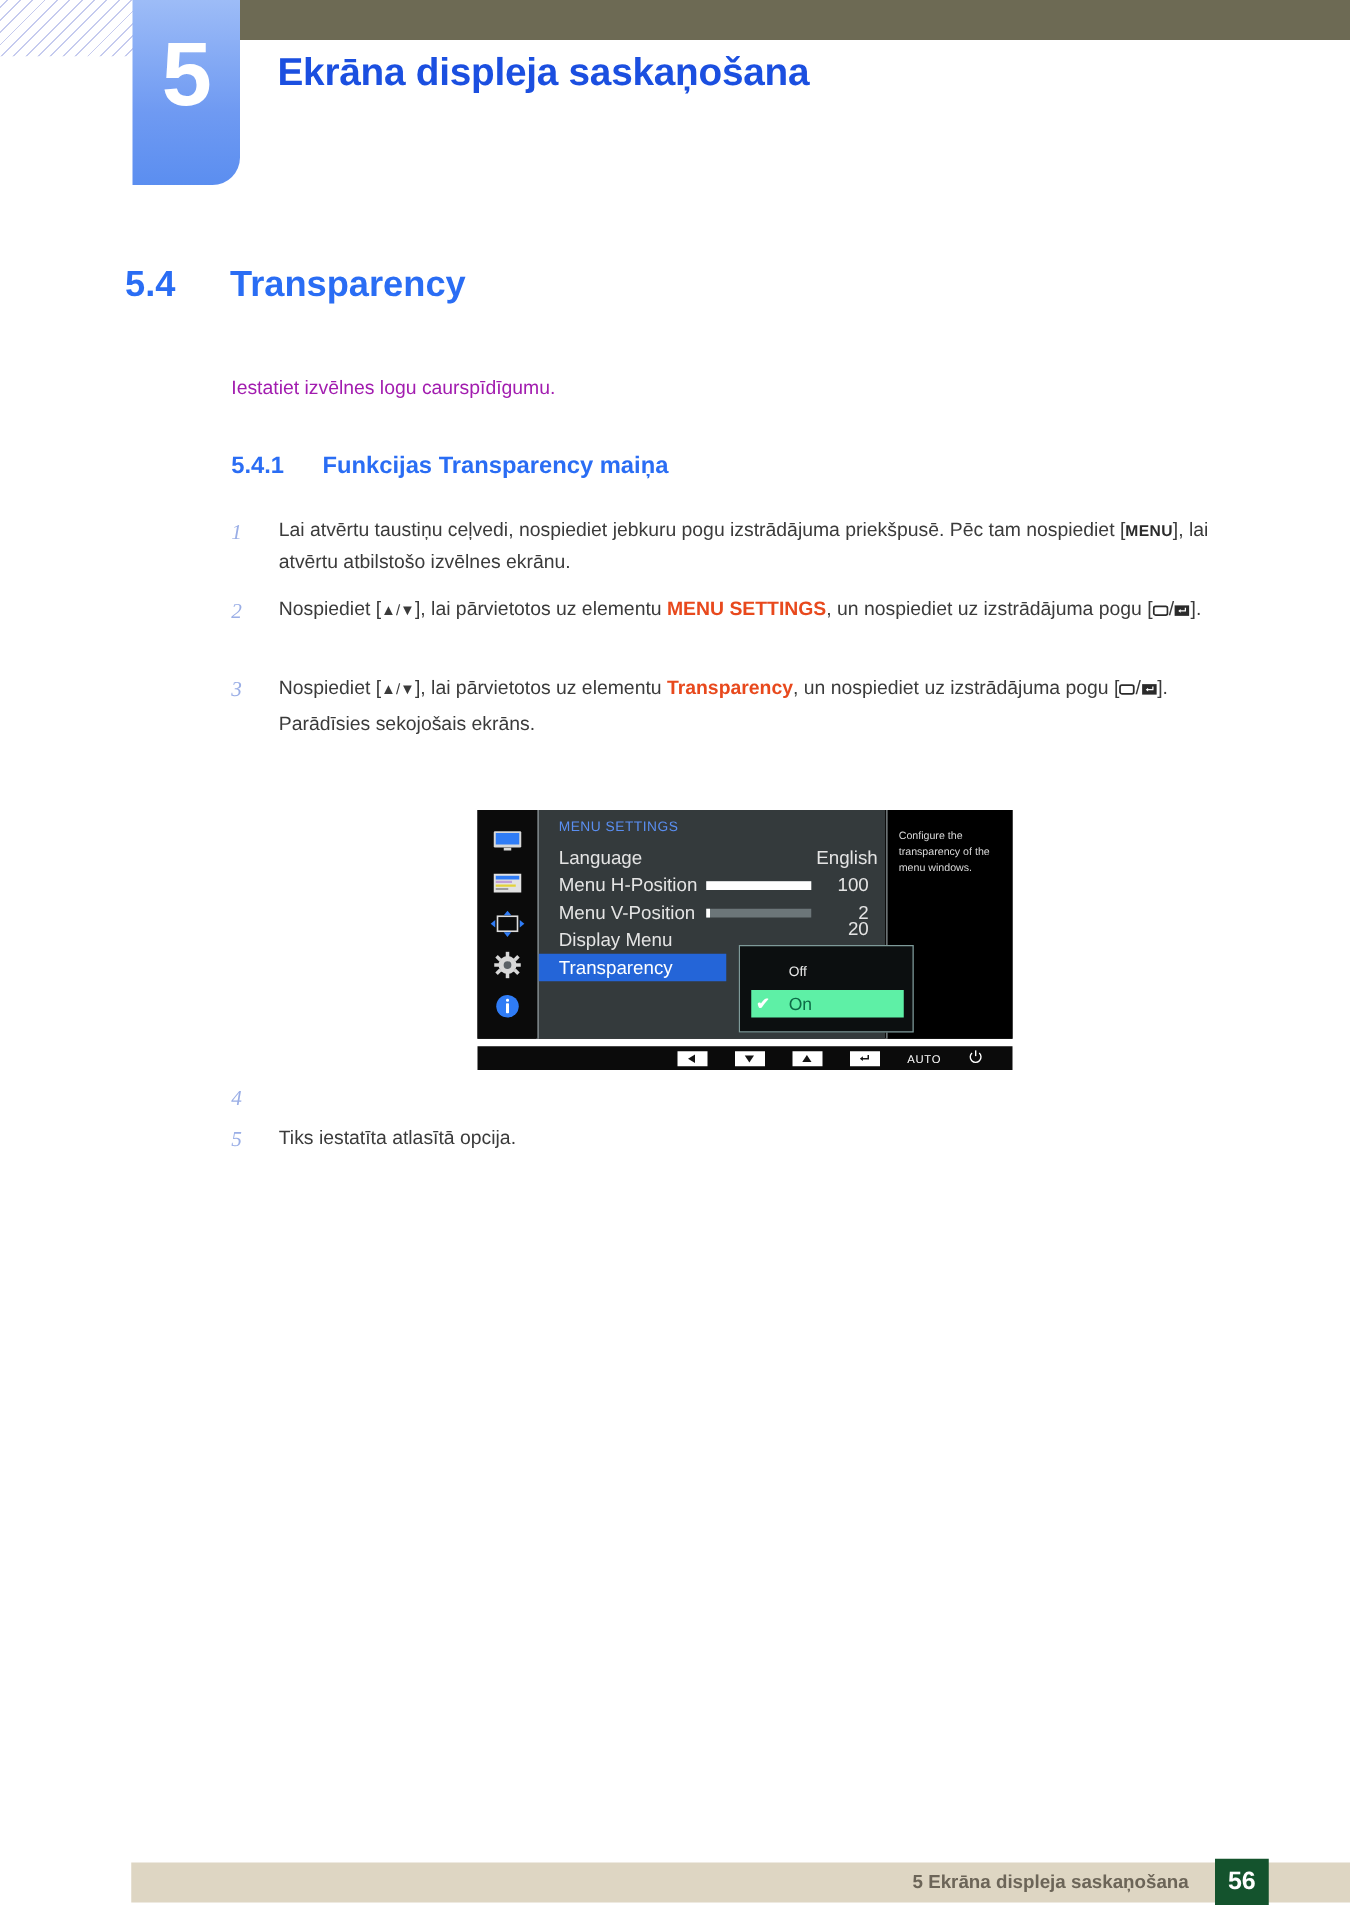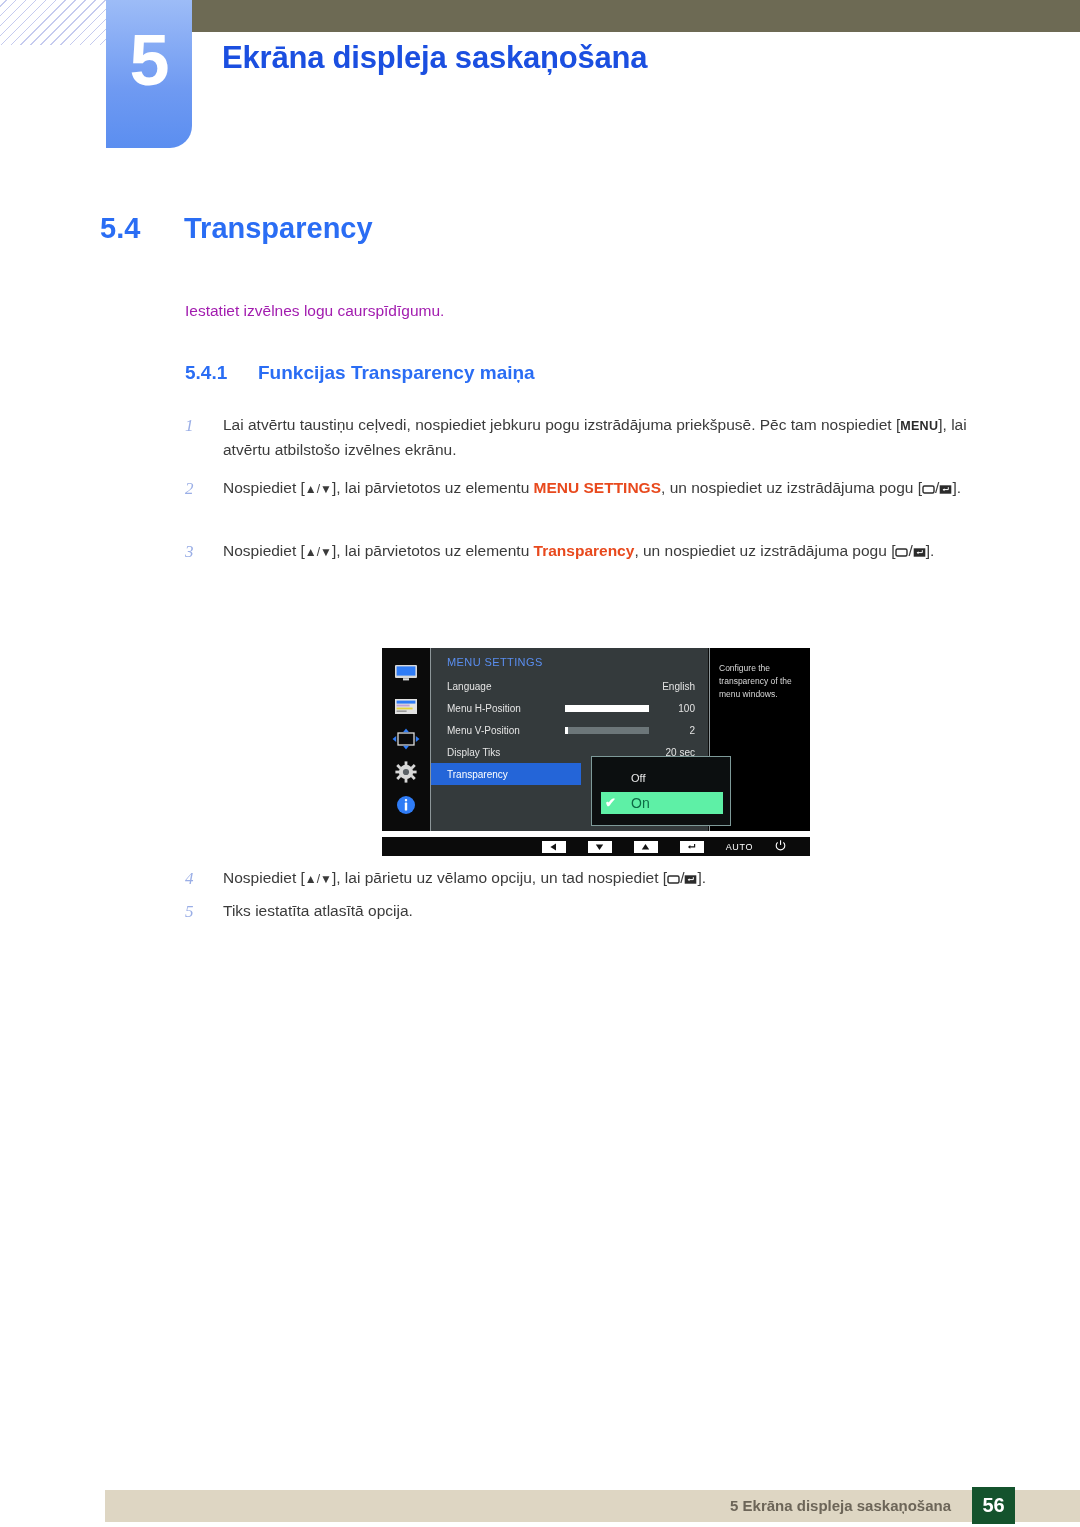--- a/index.html
+++ b/index.html
@@ -124,21 +124,21 @@
   }
 
   #osd-title{
     position:absolute;left:16px;top:8px;
     color:#5a8ef0;font-size:11px;letter-spacing:.4px;
   }
 
   .osd-row{
     position:absolute;left:0;width:278px;height:22px;
     display:flex;align-items:center;
-    color:#e4e4e4;font-size:10px;
+    color:#e4e4e4;font-size:15px;
   }
   .osd-row .lbl{padding-left:16px;width:118px;flex:0 0 118px;}
   .osd-row .bar{width:88px;flex:0 0 88px;display:flex;align-items:center;}
   .osd-row .val{flex:1;text-align:right;padding-right:14px;}
   #row-lang{top:27px;}
   #row-h{top:49px;}
   #row-v{top:71px;}
   #row-dt{top:93px;}
   #row-tr{top:115px;}
   #row-tr .lbl{color:#ffffff;}
@@ -239,20 +239,21 @@
 
 <div class="step" id="step3">
   <span class="idx">3</span>
   <span class="txt"><span>Nospiediet [</span><span class="arrowglyph">▲/▼</span><span>], lai pārvietotos uz elementu </span><span class="orange">Transparency</span><span>, un nospiediet uz izstrādājuma pogu [</span><span class="kbd"><svg width="13" height="11" viewBox="0 0 13 11">
           <rect x="1" y="2" width="11" height="7" rx="1.5" fill="none" stroke="#2b2b2b" stroke-width="1.4"></rect>
         </svg></span><span>/</span><span class="kbd"><svg width="13" height="11" viewBox="0 0 13 11">
           <rect x="0.7" y="1.3" width="11.6" height="8.4" fill="#2b2b2b"></rect>
           <path d="M9.3 3.2v2.4H4.6" fill="none" stroke="#fff" stroke-width="1"></path>
           <path d="M5.5 4.2 3.6 5.7l1.9 1.5z" fill="#fff"></path>
         </svg></span><span>].</span>
+    <div class="sub-note">Parādīsies sekojošais ekrāns.</div>
   </span>
 </div>
 
 <div id="osd">
   <div id="osd-body">
 
     <div id="osd-rail">
       <span class="rail-icon">
         <svg width="24" height="18" viewBox="0 0 24 18">
             <rect x="1" y="1" width="22" height="13" rx="1" fill="#d8d8d8"></rect>
@@ -326,21 +327,21 @@
         <span class="lbl">Menu V-Position</span>
         <span class="bar">
           <span class="slider">
               <span class="fill" id="fill-v" style="width: 3%;"></span>
             </span>
         </span>
         <span class="val">2</span>
       </div>
 
       <div class="osd-row" id="row-dt">
-        <span class="lbl">Display Tiks</span>
+        <span class="lbl">Display Menu</span>
         <span class="bar"></span>
         <span class="val">20 sec</span>
       </div>
 
       <div class="osd-row" id="row-tr">
         <span class="hl" style="background: rgb(36, 101, 216);"></span>
         <span class="lbl">Transparency</span>
       </div>
 
       <div id="osd-popup">
@@ -382,27 +383,20 @@
       <svg width="11" height="11" viewBox="0 0 11 11">
           <path d="M2.6 2.4a4.3 4.3 0 1 0 5.8 0" fill="none" stroke="#ffffff" stroke-width="1.1"></path>
           <rect x="5" y="0.3" width="1.1" height="4.6" fill="#ffffff"></rect>
         </svg>
     </span>
   </div>
 </div>
 
 <div class="step" id="step4">
   <span class="idx">4</span>
-  <span class="txt"><span>Nospiediet [</span><span class="arrowglyph">▲/▼</span><span>], lai pārietu uz vēlamo opciju, un tad nospiediet [</span><span class="kbd"><svg width="13" height="11" viewBox="0 0 13 11">
-          <rect x="1" y="2" width="11" height="7" rx="1.5" fill="none" stroke="#2b2b2b" stroke-width="1.4"></rect>
-        </svg></span><span>/</span><span class="kbd"><svg width="13" height="11" viewBox="0 0 13 11">
-          <rect x="0.7" y="1.3" width="11.6" height="8.4" fill="#2b2b2b"></rect>
-          <path d="M9.3 3.2v2.4H4.6" fill="none" stroke="#fff" stroke-width="1"></path>
-          <path d="M5.5 4.2 3.6 5.7l1.9 1.5z" fill="#fff"></path>
-        </svg></span><span>].</span></span>
 </div>
 
 <div class="step" id="step5">
   <span class="idx">5</span>
   <span class="txt">Tiks iestatīta atlasītā opcija.</span>
 </div>
 
 <div id="footer-bar" style="background: rgb(222, 214, 195);"></div>
 <div id="footer-text">5 Ekrāna displeja saskaņošana</div>
 <div id="footer-pagebox" style="background: #14532d;">

